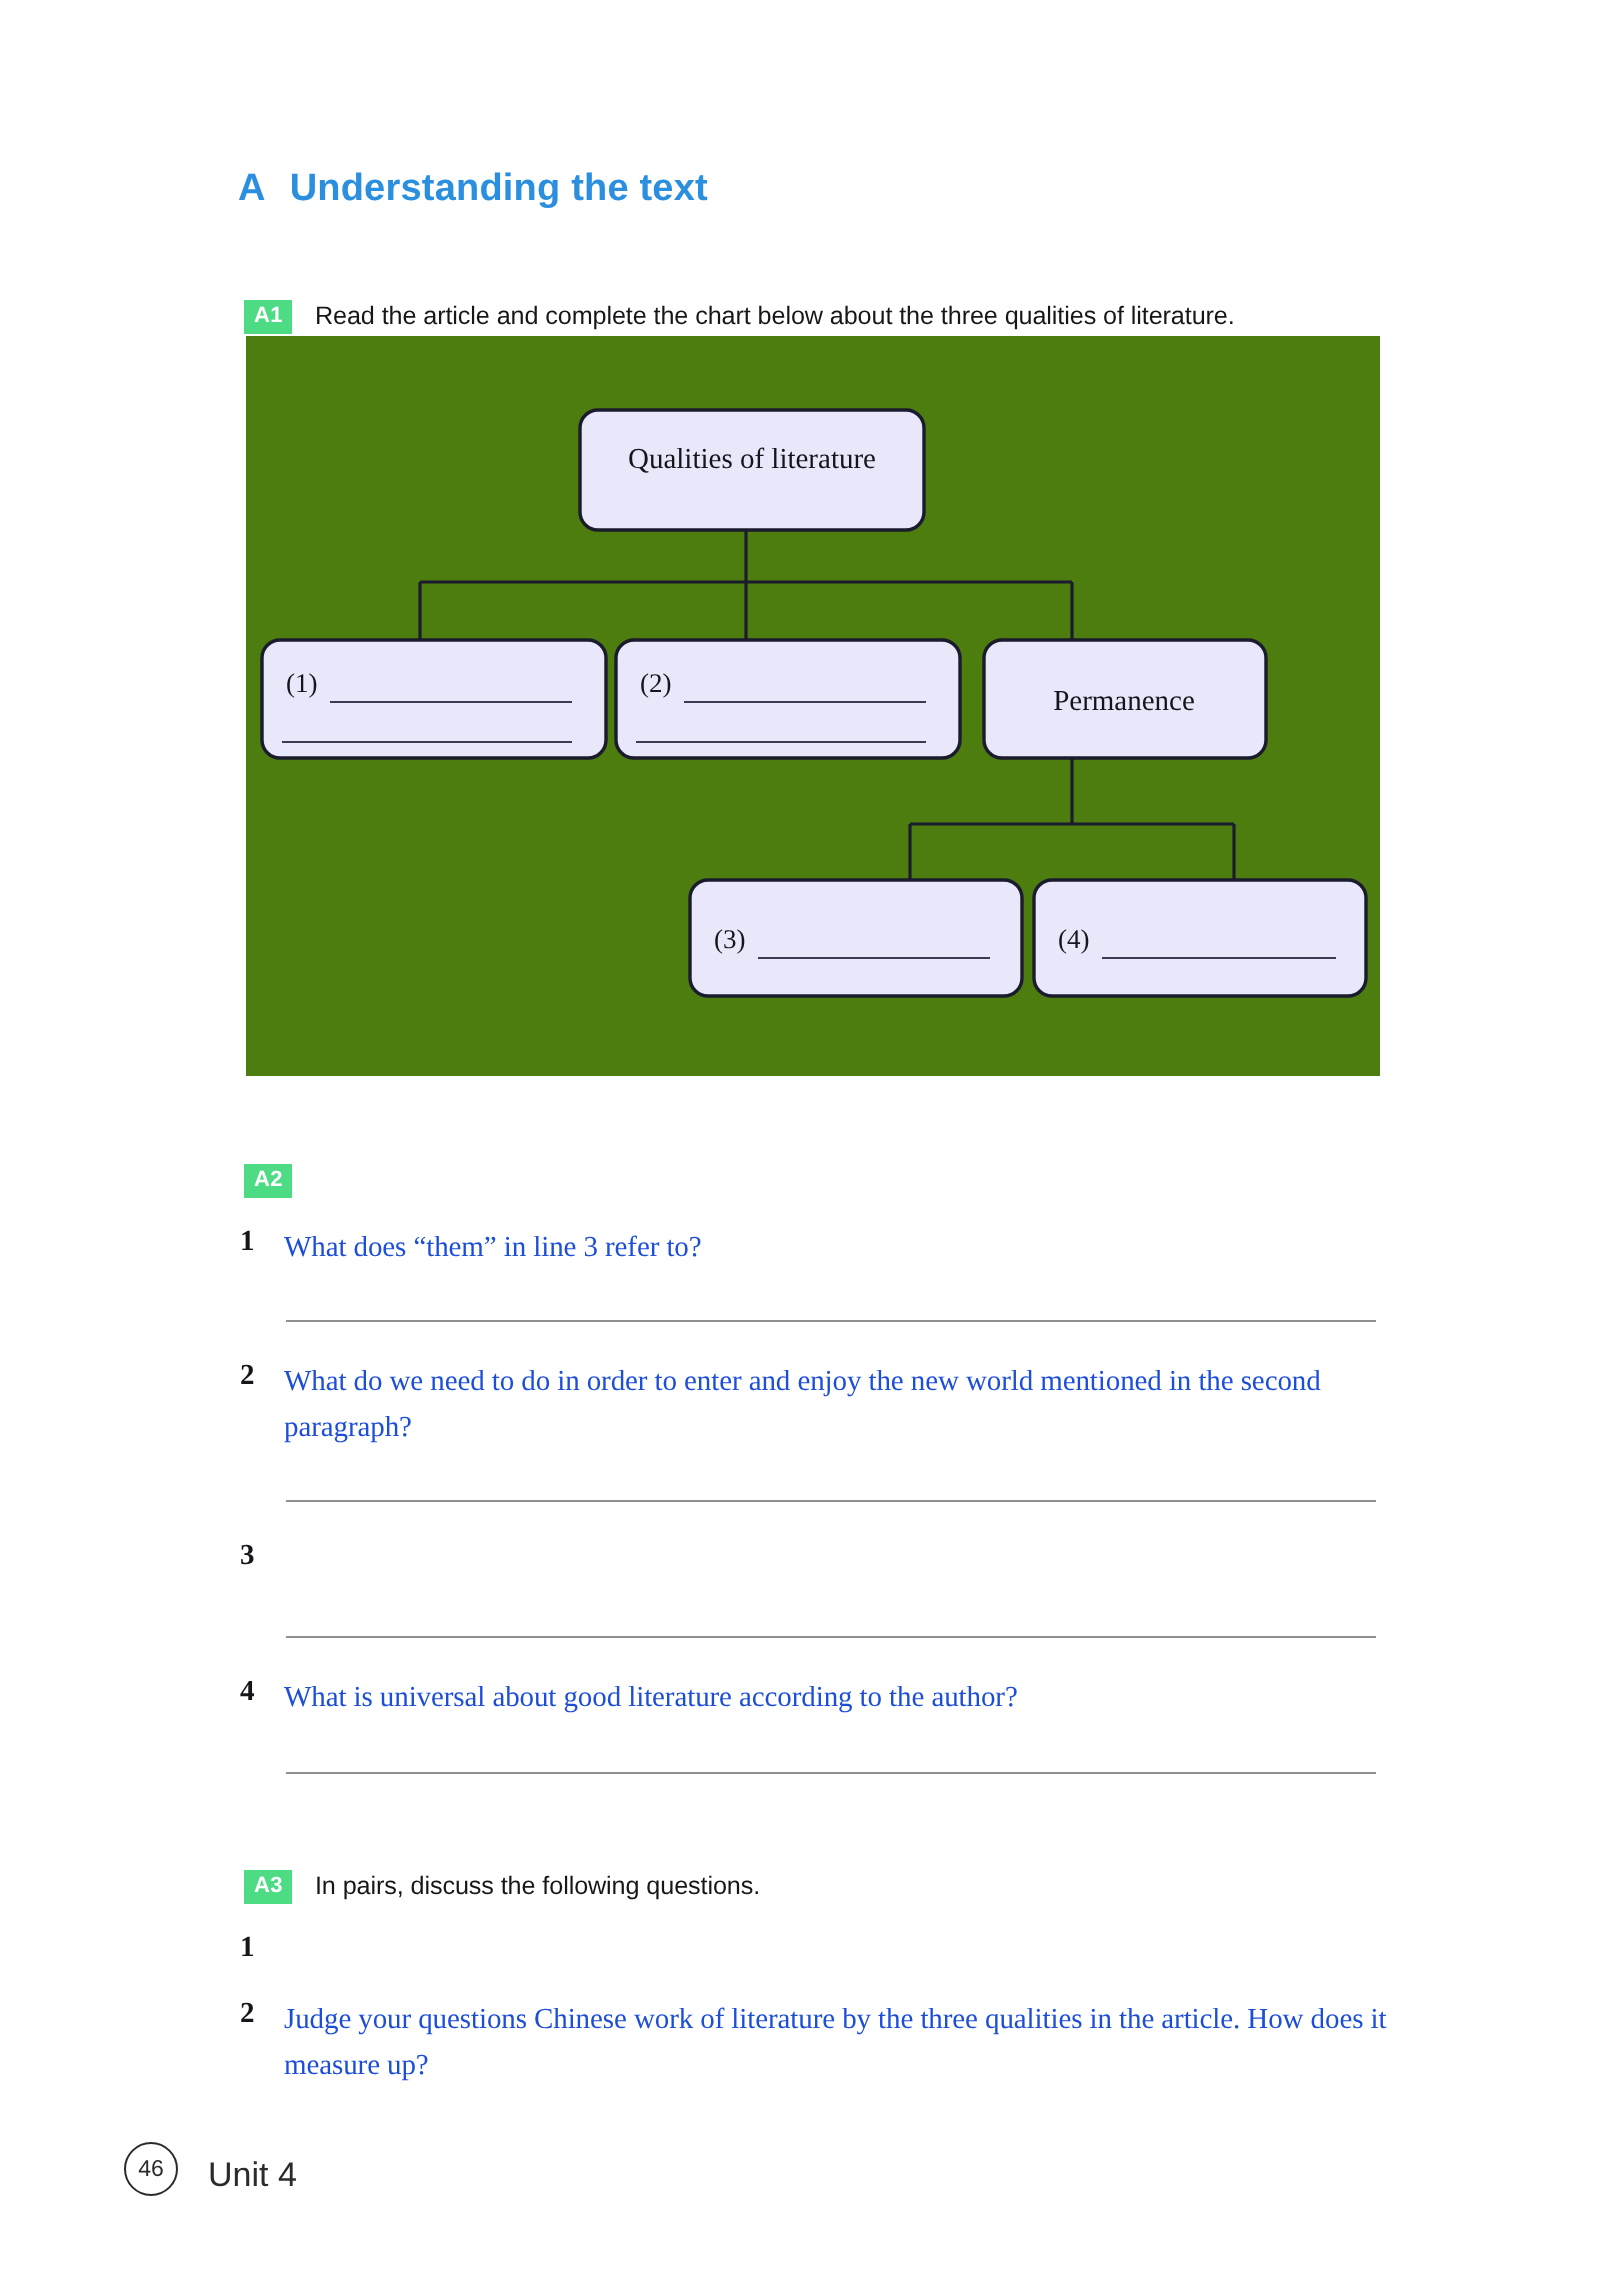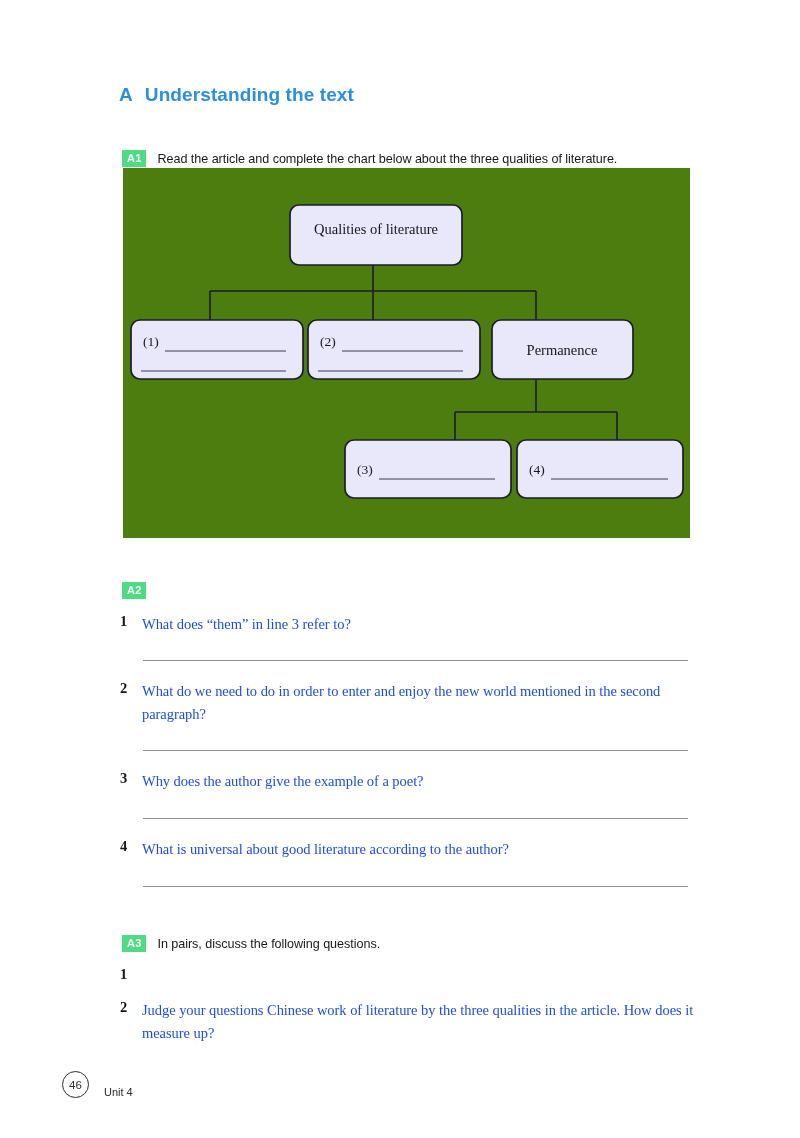--- a/index.html
+++ b/index.html
@@ -125,21 +125,21 @@
     display: flex;
     align-items: center;
     justify-content: center;
     font-family: "Liberation Sans", sans-serif;
     font-size: 11.5px;
     color: #2b2b2b;
   }
   .footer-unit {
     margin-left: 15px;
     font-family: "Liberation Sans", sans-serif;
-    font-size: 11px;
+    font-size: 17px;
     color: #2b2b2b;
   }
 </style>
 </head>
 <body>
 
 <div class="section-heading">
   <span class="sec-letter">A</span><span>Understanding the text</span>
 </div>
 
@@ -221,21 +221,20 @@
 <div class="answer-line" style="top:660px;"></div>
 
 <div class="q-item" style="left:120px; top:680px; width:565px;">
   <span class="q-num">2</span>
   <span class="q-text">What do we need to do in order to enter and enjoy the new world mentioned in the second paragraph?</span>
 </div>
 <div class="answer-line" style="top:750px;"></div>
 
 <div class="q-item" style="left:120px; top:770px; width:570px;">
   <span class="q-num">3</span>
-  <span class="q-text">Why does the author give the example of a poet?</span>
 </div>
 <div class="answer-line" style="top:818px;"></div>
 
 <div class="q-item" style="left:120px; top:838px; width:570px;">
   <span class="q-num">4</span>
   <span class="q-text">What is universal about good literature according to the author?</span>
 </div>
 <div class="answer-line" style="top:886px;"></div>
 
 <div class="task-row" style="left:122px; top:936px;">

